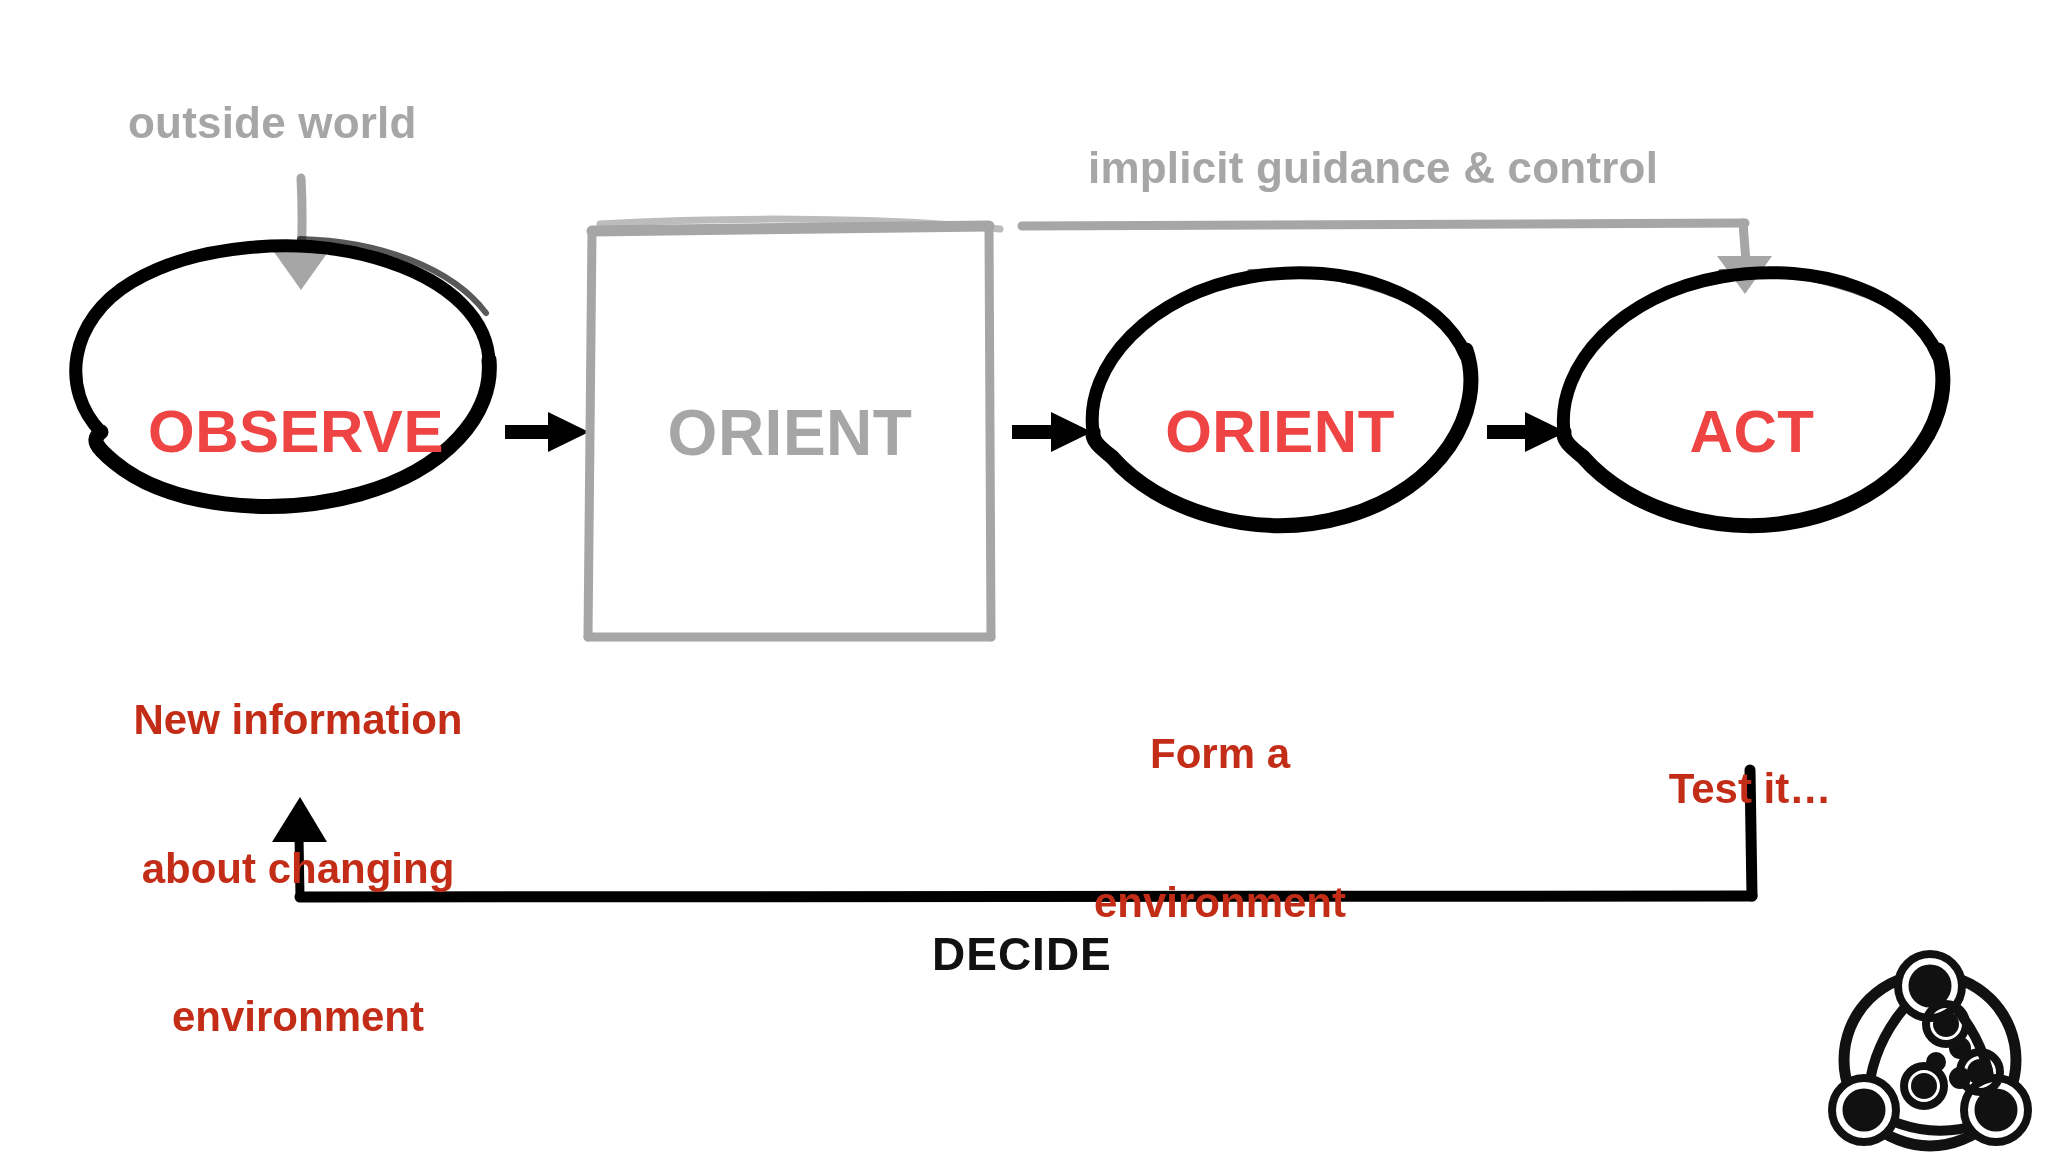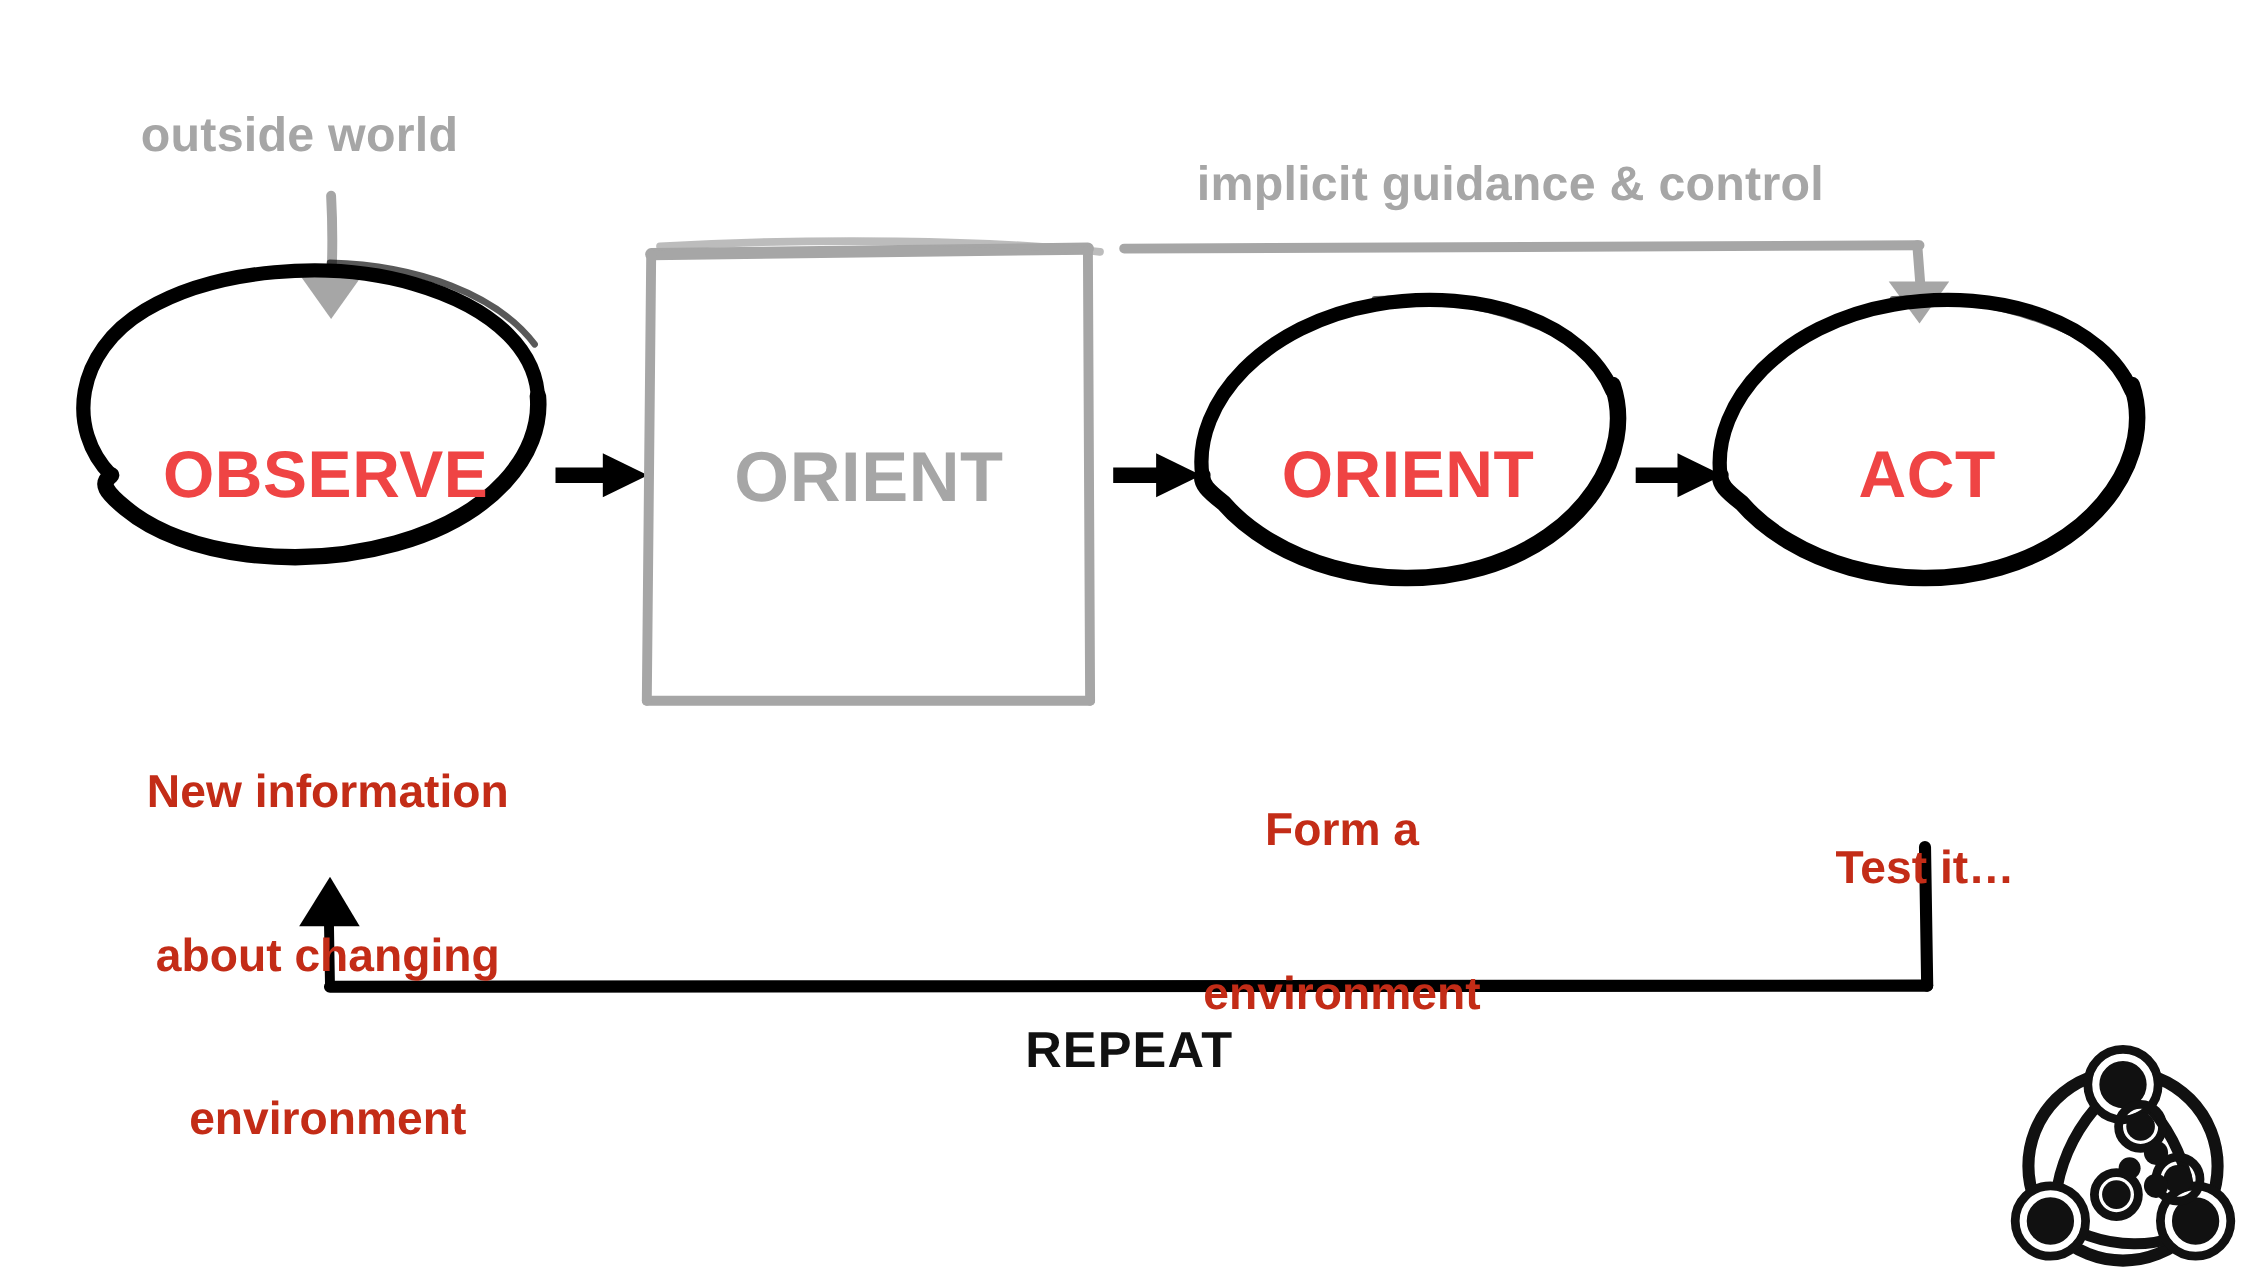--- a/index.html
+++ b/index.html
@@ -184,15 +184,15 @@
 
   <div class="txt red-note" style="left:1030px; top:630px; width:380px;">
     <div>Form a</div>
     <div>environment</div>
   </div>
 
   <div class="txt red-note" style="left:1570px; top:665px; width:360px;">
     <div>Test it…</div>
   </div>
 
-  <div class="txt repeat-label" style="left:932px; top:930px;">REPEAT</div>
+  <div class="txt repeat-label" style="left:932px; top:930px;">DECIDE</div>
 
 </div>
 
 </body></html>

